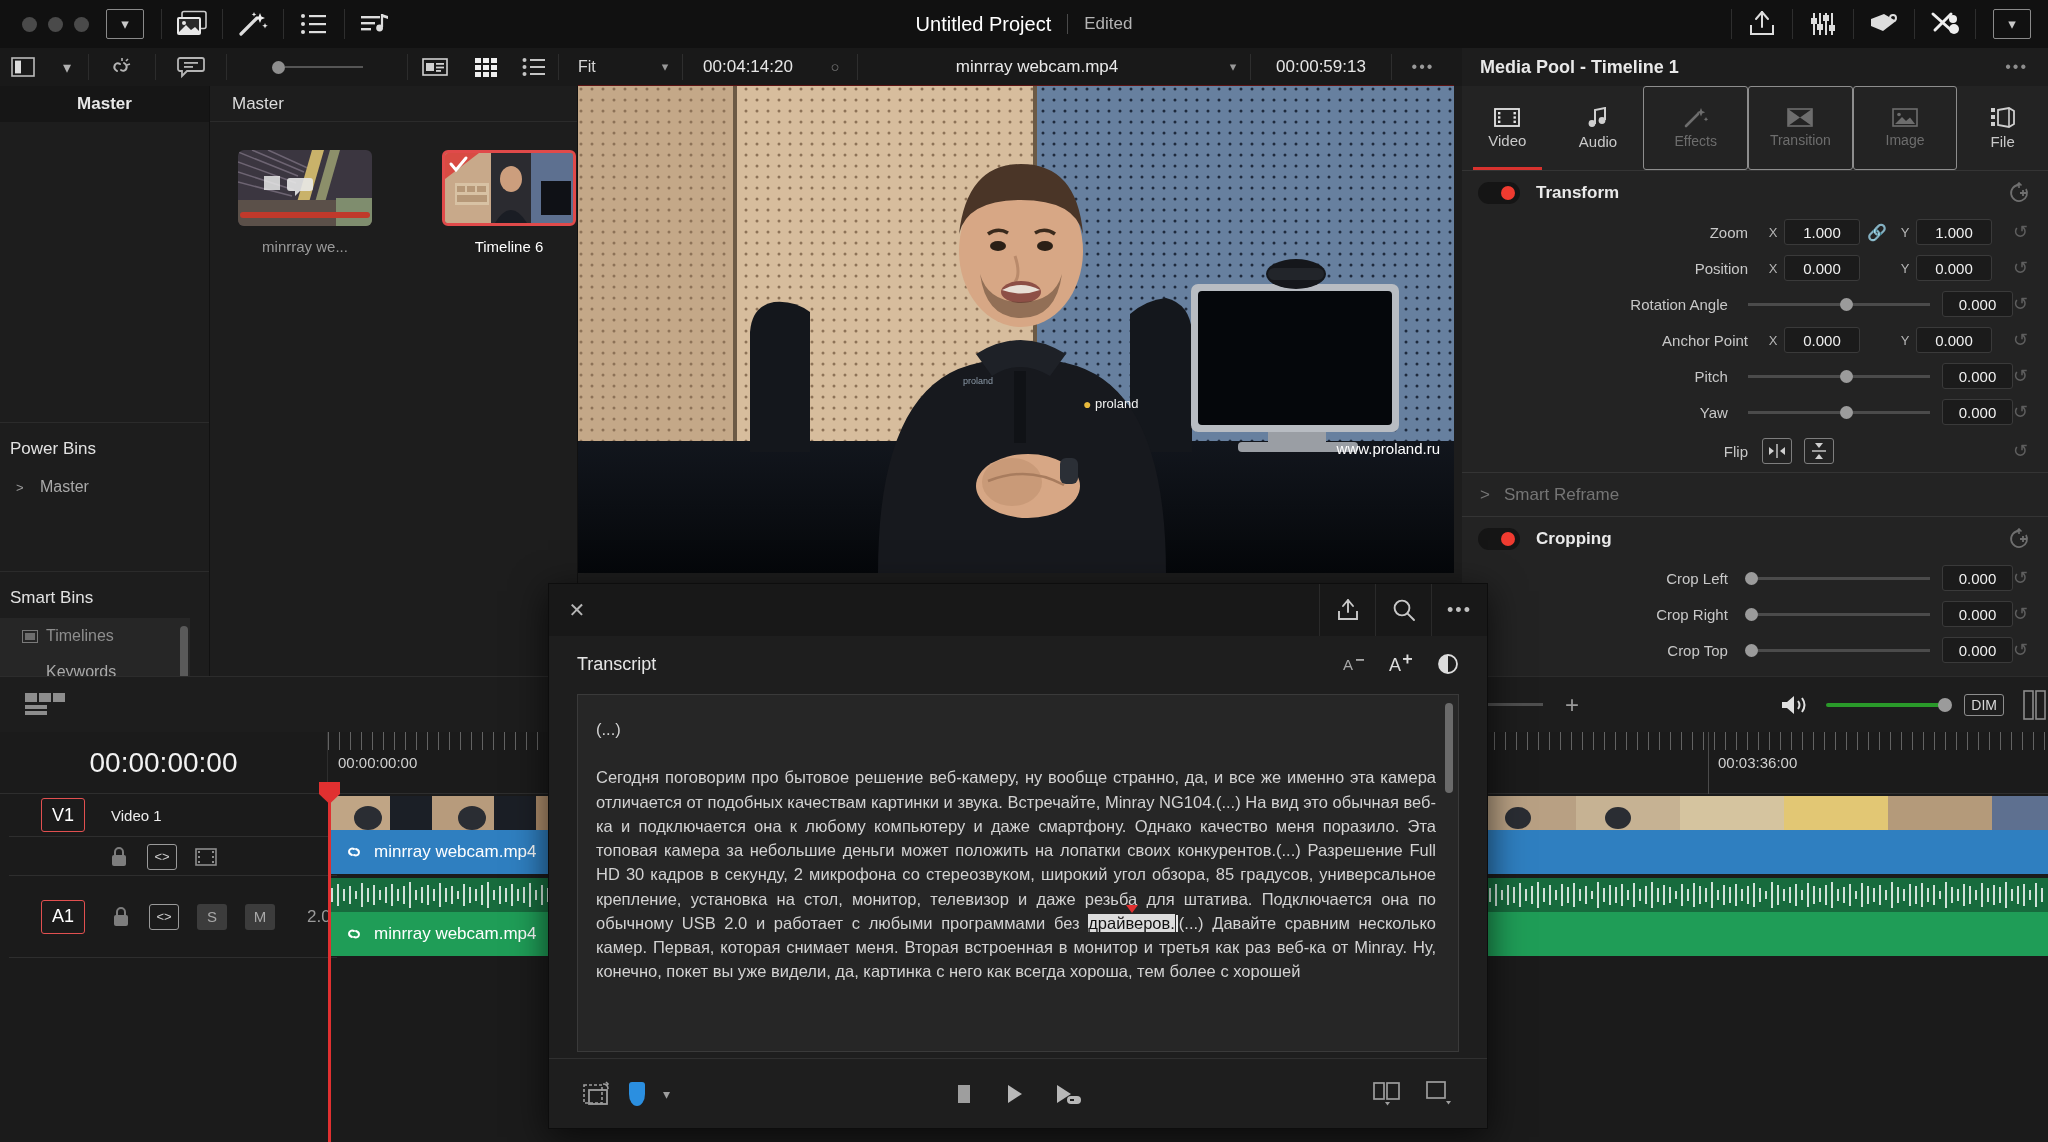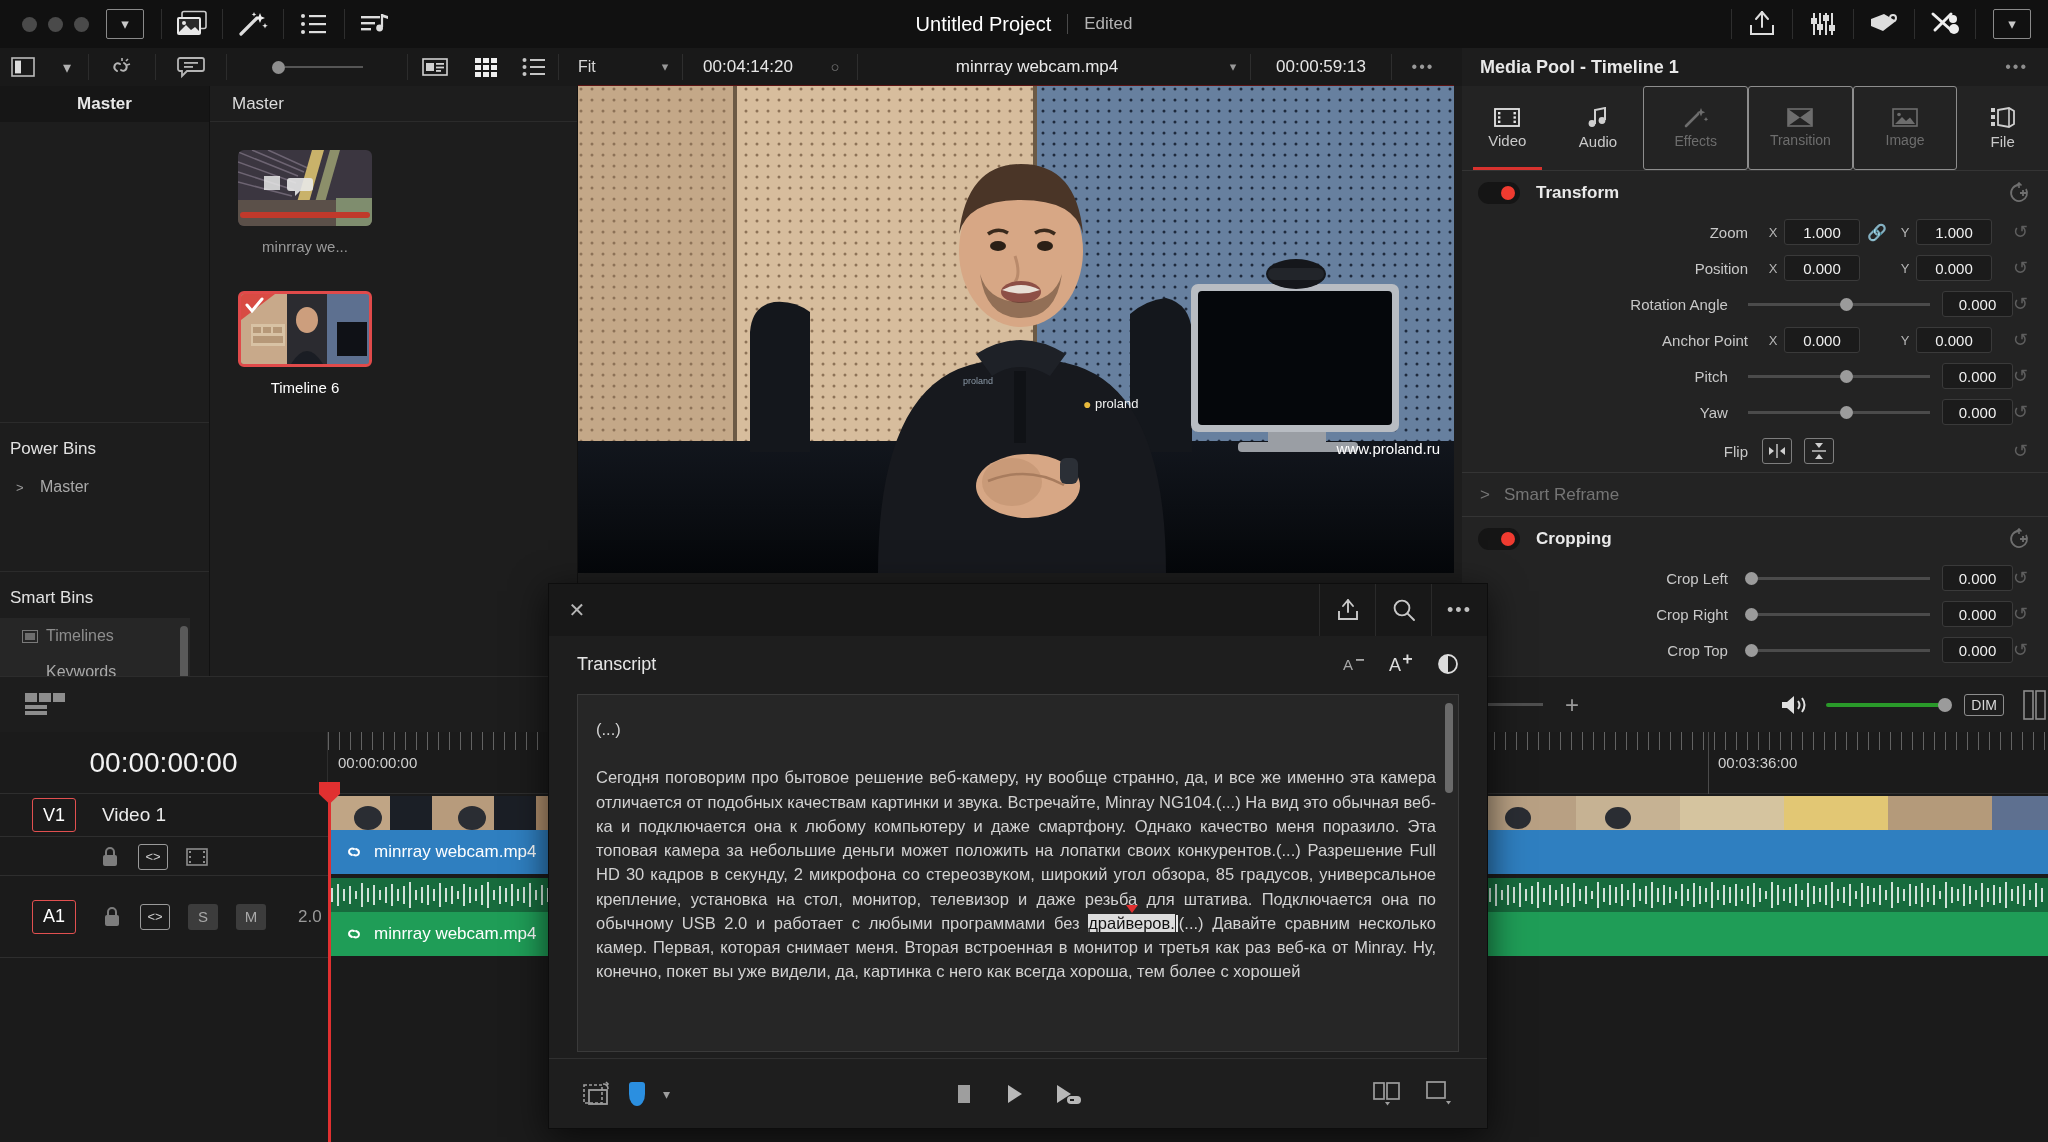--- a/index.html
+++ b/index.html
@@ -64,21 +64,21 @@
   .bin-row { display:flex; align-items:center; gap:10px; height:36px; padding-left:6px;
     font-size:16px; color:#a9a9a9; }
   .bin-row .chev { width:14px; color:#9a9a9a; font-size:13px; }
   .bin-scroll { position:absolute; right:4px; width:8px; border-radius:4px; background:#5a5a5a; }
 
   
   .poolpanel { position:absolute; left:210px; top:86px; width:368px; bottom:412px;
     background:#1d1d1d; border-right:1px solid #111; }
   .pool-hdr { height:36px; display:flex; align-items:center; padding-left:22px;
     font-size:17px; color:#dcdcdc; background:#1d1d1d; border-bottom:1px solid #2b2b2b; }
-  .thumbrow { display:flex; gap:36px; padding:28px 8px 0 28px;flex-direction:column; }
+  .thumbrow { display:flex; gap:70px; padding:28px 8px 0 28px; }
   .thumb { width:134px; }
   .thumb .img { width:134px; height:76px; border-radius:6px; overflow:hidden; position:relative; }
   .thumb .cap { text-align:center; font-size:15px; margin-top:12px; color:#9a9a9a; }
   .thumb.sel .img { border:3px solid #e04a4a; }
   .thumb.sel .cap { color:#ffffff; }
 
   
   .viewer { position:absolute; left:578px; top:86px; width:876px; height:487px;
     background:#000; overflow:hidden; }
 
@@ -126,27 +126,27 @@
     border-bottom:1px solid #2e2e2e; border-right:1px solid #2e2e2e; }
   .ruler { position:absolute; left:328px; top:0; right:0; height:62px; border-bottom:1px solid #2e2e2e; }
   .ticks { position:absolute; left:0; top:0; right:0; height:18px;
     background:repeating-linear-gradient(to right, #636363 0 1px, transparent 1px 11px); }
   .rlabel { position:absolute; top:22px; font-size:15px; color:#cfcfcf; }
   .rdiv { position:absolute; top:0; width:1px; height:62px; background:#4b4b4b; }
   .playhead { position:absolute; top:-12px; width:3px; bottom:0; background:#e03030; }
   .playhead .head { position:absolute; left:-9px; top:0; width:21px; height:22px; background:#e03030;
     clip-path:polygon(0 0,100% 0,100% 55%,50% 100%,0 55%); }
 
-  .trackhdrs { position:absolute; left:0; top:62px; width:328px; bottom:0; }
+  .trackhdrs { position:absolute; left:9px; top:62px; width:328px; bottom:0; }
   .trk-v { height:82px; border-bottom:1px solid #2e2e2e; }
   .trk-row1 { display:flex; align-items:center; height:42px; }
   .trk-row2 { display:flex; align-items:center; height:40px; border-top:1px solid #2e2e2e; gap:18px; }
   .tbadge { width:44px; height:34px; border:1.5px solid #e25050; border-radius:3px; margin-left:32px;
     display:flex; align-items:center; justify-content:center; font-size:18px; color:#fff; }
-  .tname { margin-left:26px; font-size:19px; color:#ececec; }
+  .tname { margin-left:26px; font-size:15px; color:#ececec; }
   .ticon { color:#8a8a8a; }
   .sqbtn { width:30px; height:26px; border:1.5px solid #9a9a9a; border-radius:3px;
     display:flex; align-items:center; justify-content:center; font-size:13px; color:#cfcfcf; }
   .smbtn { width:30px; height:26px; background:#3c3c3c; border-radius:3px;
     display:flex; align-items:center; justify-content:center; font-size:15px; color:#a8a8a8; }
   .trk-a { height:82px; border-bottom:1px solid #2e2e2e; display:flex; align-items:center; gap:18px; }
 
   .clips { position:absolute; left:328px; top:62px; right:0; bottom:0; }
   .clipV { position:absolute; left:0; top:2px; right:0; height:78px; }
   .clipV .strip { height:34px; background:#6f5a4a; overflow:hidden; display:flex; }

